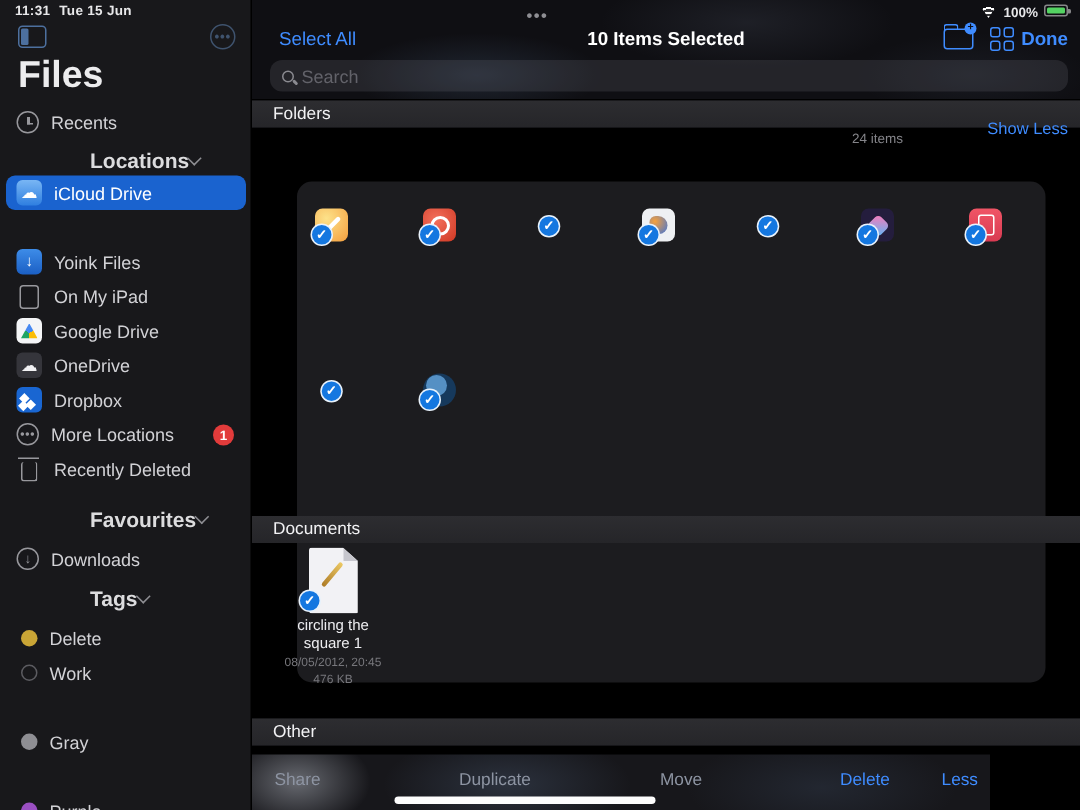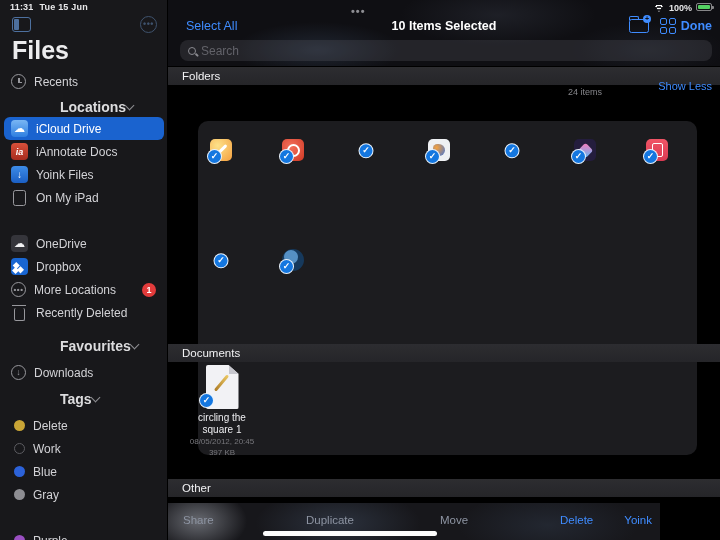--- a/index.html
+++ b/index.html
@@ -152,34 +152,34 @@
 
   <div class="sb-header" style="top:99px">
     <div class="htxt">Locations</div>
     <div class="chev"></div>
   </div>
 
   <div class="sb-row selected" style="top:117px">
     <div class="sicon ic-icloud">☁</div>
     <div class="lbl">iCloud Drive</div>
   </div>
-  <div class="sb-row" style="top:140px">
-    <div class="sicon ic-iannotate">ia</div>
-    <div class="lbl">iAnnotate Docs</div>
-  </div>
   <div class="sb-row" style="top:163px">
     <div class="sicon ic-yoink">↓</div>
     <div class="lbl">Yoink Files</div>
   </div>
   <div class="sb-row" style="top:186px">
     <div class="sicon">
         <div class="ic-ipad"></div>
       </div>
     <div class="lbl">On My iPad</div>
   </div>
+  <div class="sb-row" style="top:209px">
+    <div class="sicon ic-gdrive"></div>
+    <div class="lbl">Google Drive</div>
+  </div>
   <div class="sb-row" style="top:232px">
     <div class="sicon ic-onedrive">☁</div>
     <div class="lbl">OneDrive</div>
   </div>
   <div class="sb-row" style="top:255px">
     <div class="sicon ic-dropbox"></div>
     <div class="lbl">Dropbox</div>
   </div>
   <div class="sb-row" style="top:278px">
     <div class="sicon ic-morecircle">•••</div>
@@ -207,24 +207,20 @@
     <div class="chev"></div>
   </div>
   <div class="sb-row" style="top:414px">
     <div class="tagdot" style="background:#c9a536"></div>
     <div class="lbl">Delete</div>
   </div>
   <div class="sb-row" style="top:437px">
     <div class="tagdot outline"></div>
     <div class="lbl">Work</div>
   </div>
-  <div class="sb-row" style="top:460px">
-    <div class="tagdot" style="background:#2c62d9"></div>
-    <div class="lbl">Blue</div>
-  </div>
   <div class="sb-row" style="top:483px">
     <div class="tagdot" style="background:#8e8e93"></div>
     <div class="lbl">Gray</div>
   </div>
   <div class="sb-row" style="top:529px">
     <div class="tagdot" style="background:#9a4fc2"></div>
     <div class="lbl">Purple</div>
   </div>
 </div>
 
@@ -344,27 +340,27 @@
 </div>
 
 <div class="band" style="top:344px">
   <span class="btxt">Documents</span>
 </div>
 <div class="doccell">
   <div class="docicon"></div>
   <div class="check" style="left:12px;top:28px">✓</div>
   <div class="dname">circling the square 1</div>
   <div class="dmeta">08/05/2012, 20:45</div>
-  <div class="dmeta">397 KB</div>
+  <div class="dmeta">476 KB</div>
 </div>
 
 <div class="band" style="top:479px">
   <span class="btxt">Other</span>
 </div>
 
 <div class="bottombar">
   <span class="bb-item bb-dim" style="left:15px">Share</span>
   <span class="bb-item bb-dim" style="left:138px">Duplicate</span>
   <span class="bb-item bb-dim" style="left:272px">Move</span>
   <span class="bb-item bb-blue" style="left:392px">Delete</span>
-  <span class="bb-item bb-blue" style="right:8px">Yoink</span>
+  <span class="bb-item bb-blue" style="right:8px">Less</span>
 </div>
 <div class="home-indicator"></div>
 
 </body></html>

